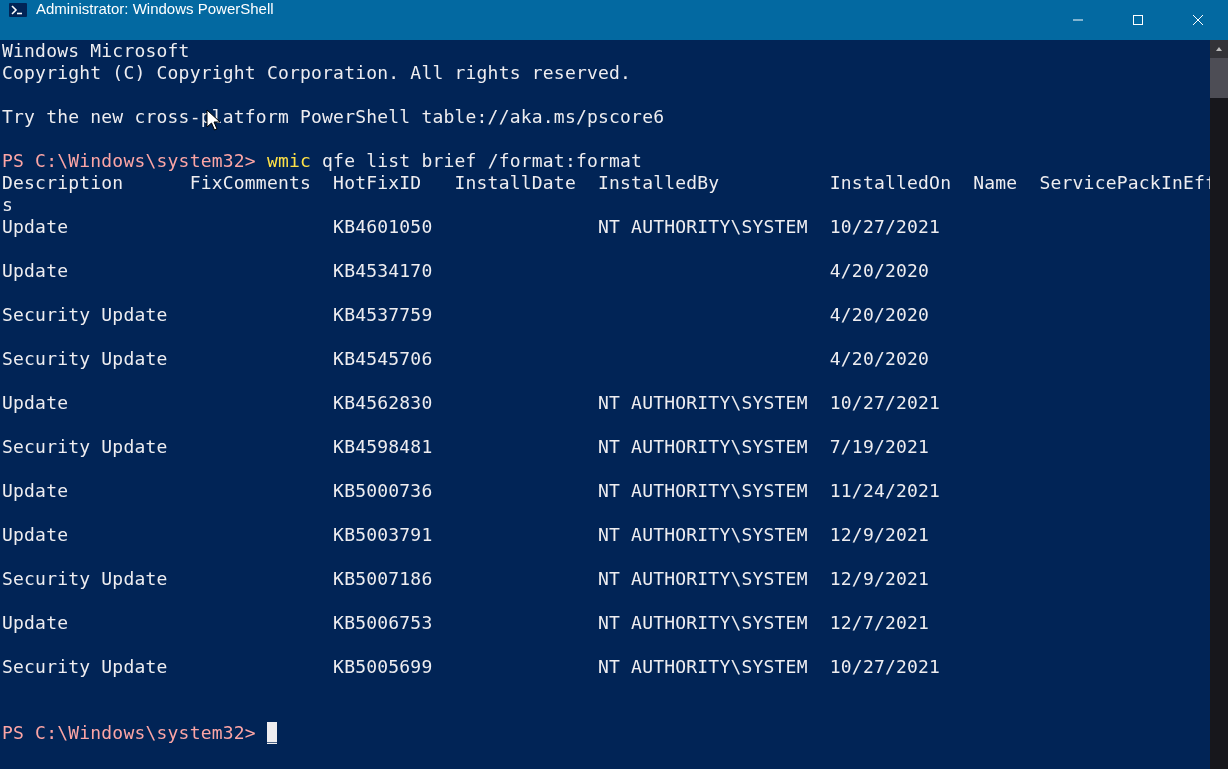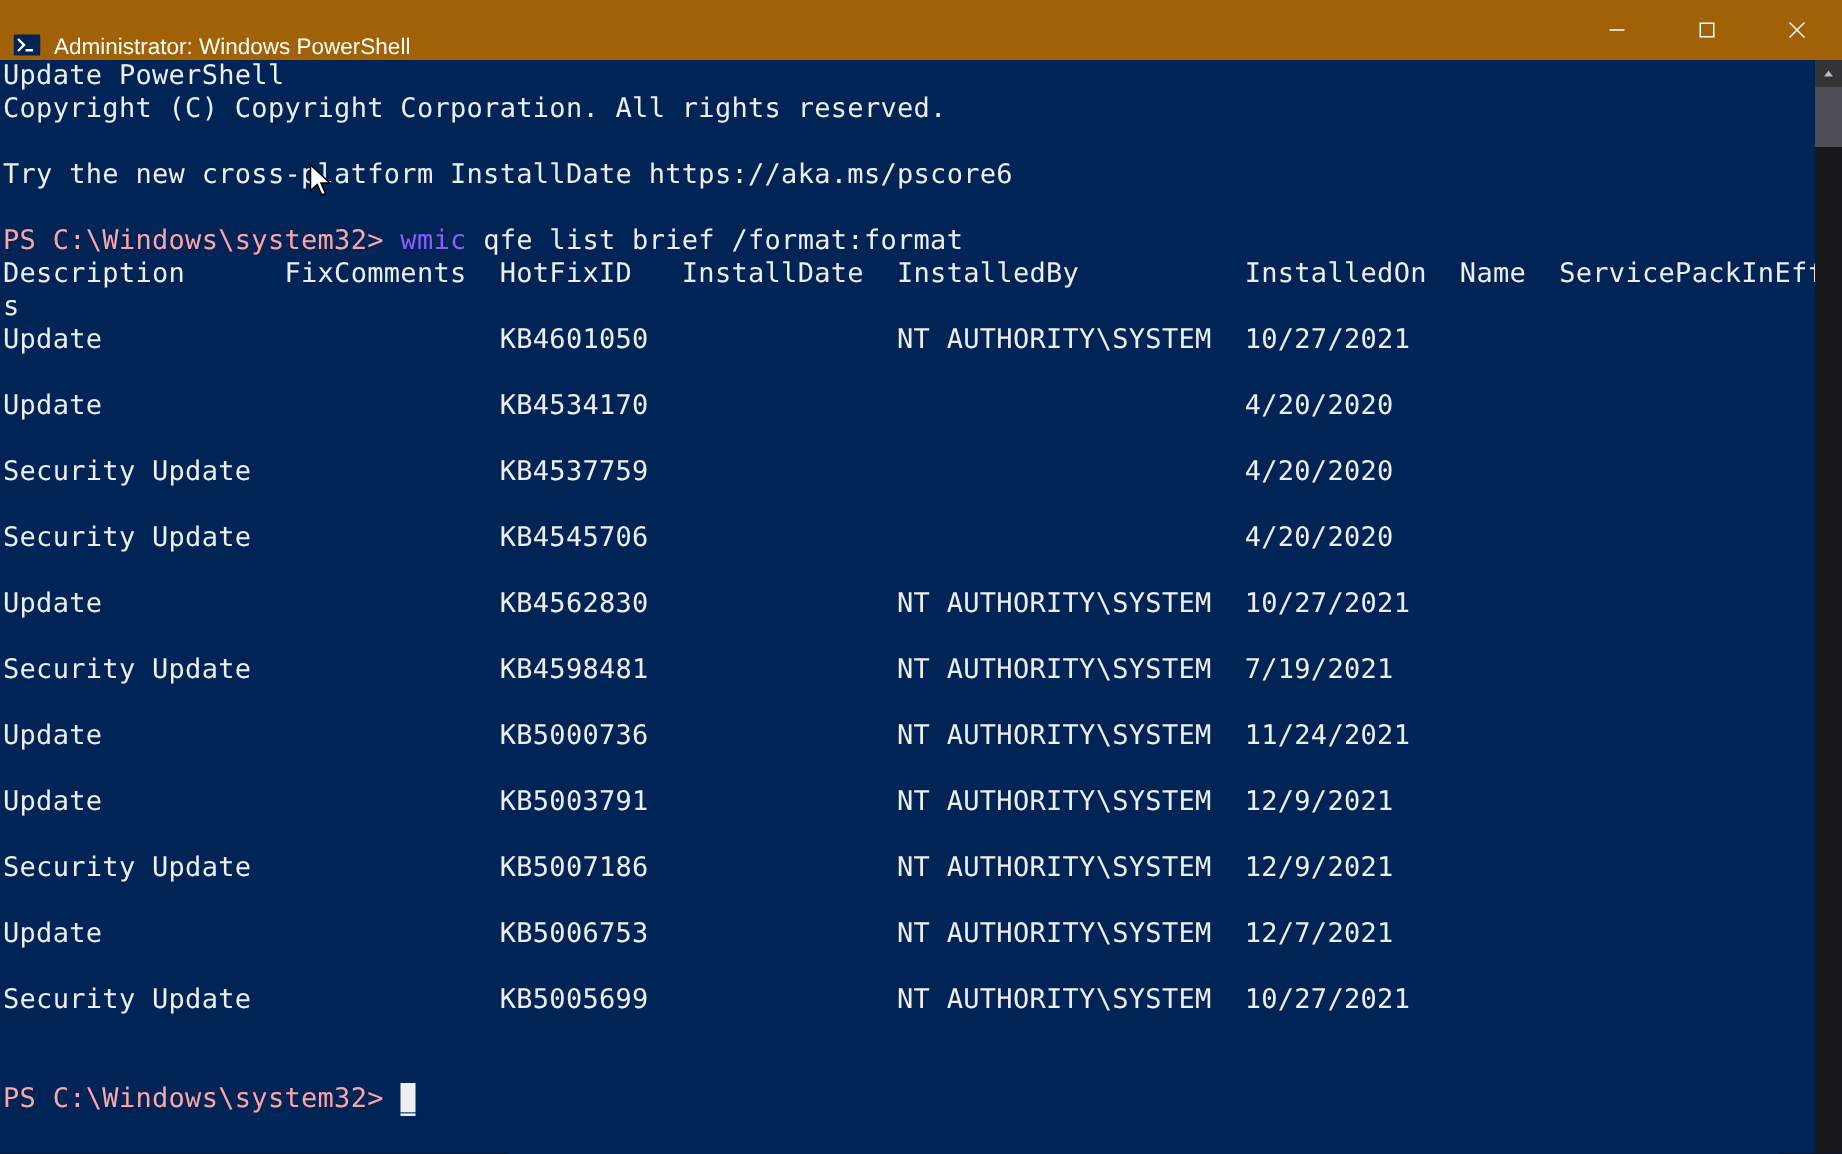--- a/index.html
+++ b/index.html
@@ -10,23 +10,23 @@
     body {
       font-family: "Segoe UI", Tahoma, sans-serif;
       background: #000;
       width: 1228px;
       height: 769px;
       overflow: hidden;
       position: relative;
     }
     .titlebar {
       height: 40px;
-      background: #a16207;
+      background: #0369a1;
       display: flex;
-      align-items: flex-end;
+      align-items: flex-start;
       color: #fff;
       font-size: 14px;
       user-select: none;
     }
     .titlebar-icon {
       width: 20px;
       height: 20px;
       margin-left: 8px;
       margin-right: 8px;
       display: inline-flex;
@@ -86,21 +86,21 @@
       top: 18px;
       left: 0;
       width: 18px;
       height: 40px;
       background: #4d4d55;
     }
     .prompt {
       color: #fca5a5;
     }
     .cmd-yellow {
-      color: #8b5cf6;
+      color: #fde047;
     }
     .cursor-arrow {
       position: absolute;
       left: 206px;
       top: 109px;
       pointer-events: none;
       z-index: 5;
     }
     .caret {
       display: inline-block;
@@ -135,24 +135,24 @@
     <div class="titlebar-btn close">
       <svg width="12" height="12" viewBox="0 0 12 12">
           <line x1="1" y1="1" x2="11" y2="11" stroke="#fff" stroke-width="1"></line>
           <line x1="11" y1="1" x2="1" y2="11" stroke="#fff" stroke-width="1"></line>
         </svg>
     </div>
   </div>
 </div>
 
 <div class="body-wrap">
-  <div class="terminal" id="terminal"><span>Update PowerShell</span>
+  <div class="terminal" id="terminal"><span>Windows Microsoft</span>
 <span>Copyright (C) Copyright Corporation. All rights reserved.</span>
 
-<span>Try the new cross-platform InstallDate https://aka.ms/pscore6</span>
+<span>Try the new cross-platform PowerShell table://aka.ms/pscore6</span>
 
 <span class="prompt">PS C:\Windows\system32&gt; </span><span class="cmd-yellow">wmic</span><span> qfe list brief /format:format</span>
 <span>Description      FixComments  HotFixID   InstallDate  InstalledBy          InstalledOn  Name  ServicePackInEffect  Statu</span>
 <span>s</span>
 <span>Update                        KB4601050               NT AUTHORITY\SYSTEM  10/27/2021                              </span>
 
 <span>Update                        KB4534170                                    4/20/2020                               </span>
 
 <span>Security Update               KB4537759                                    4/20/2020                               </span>
 

